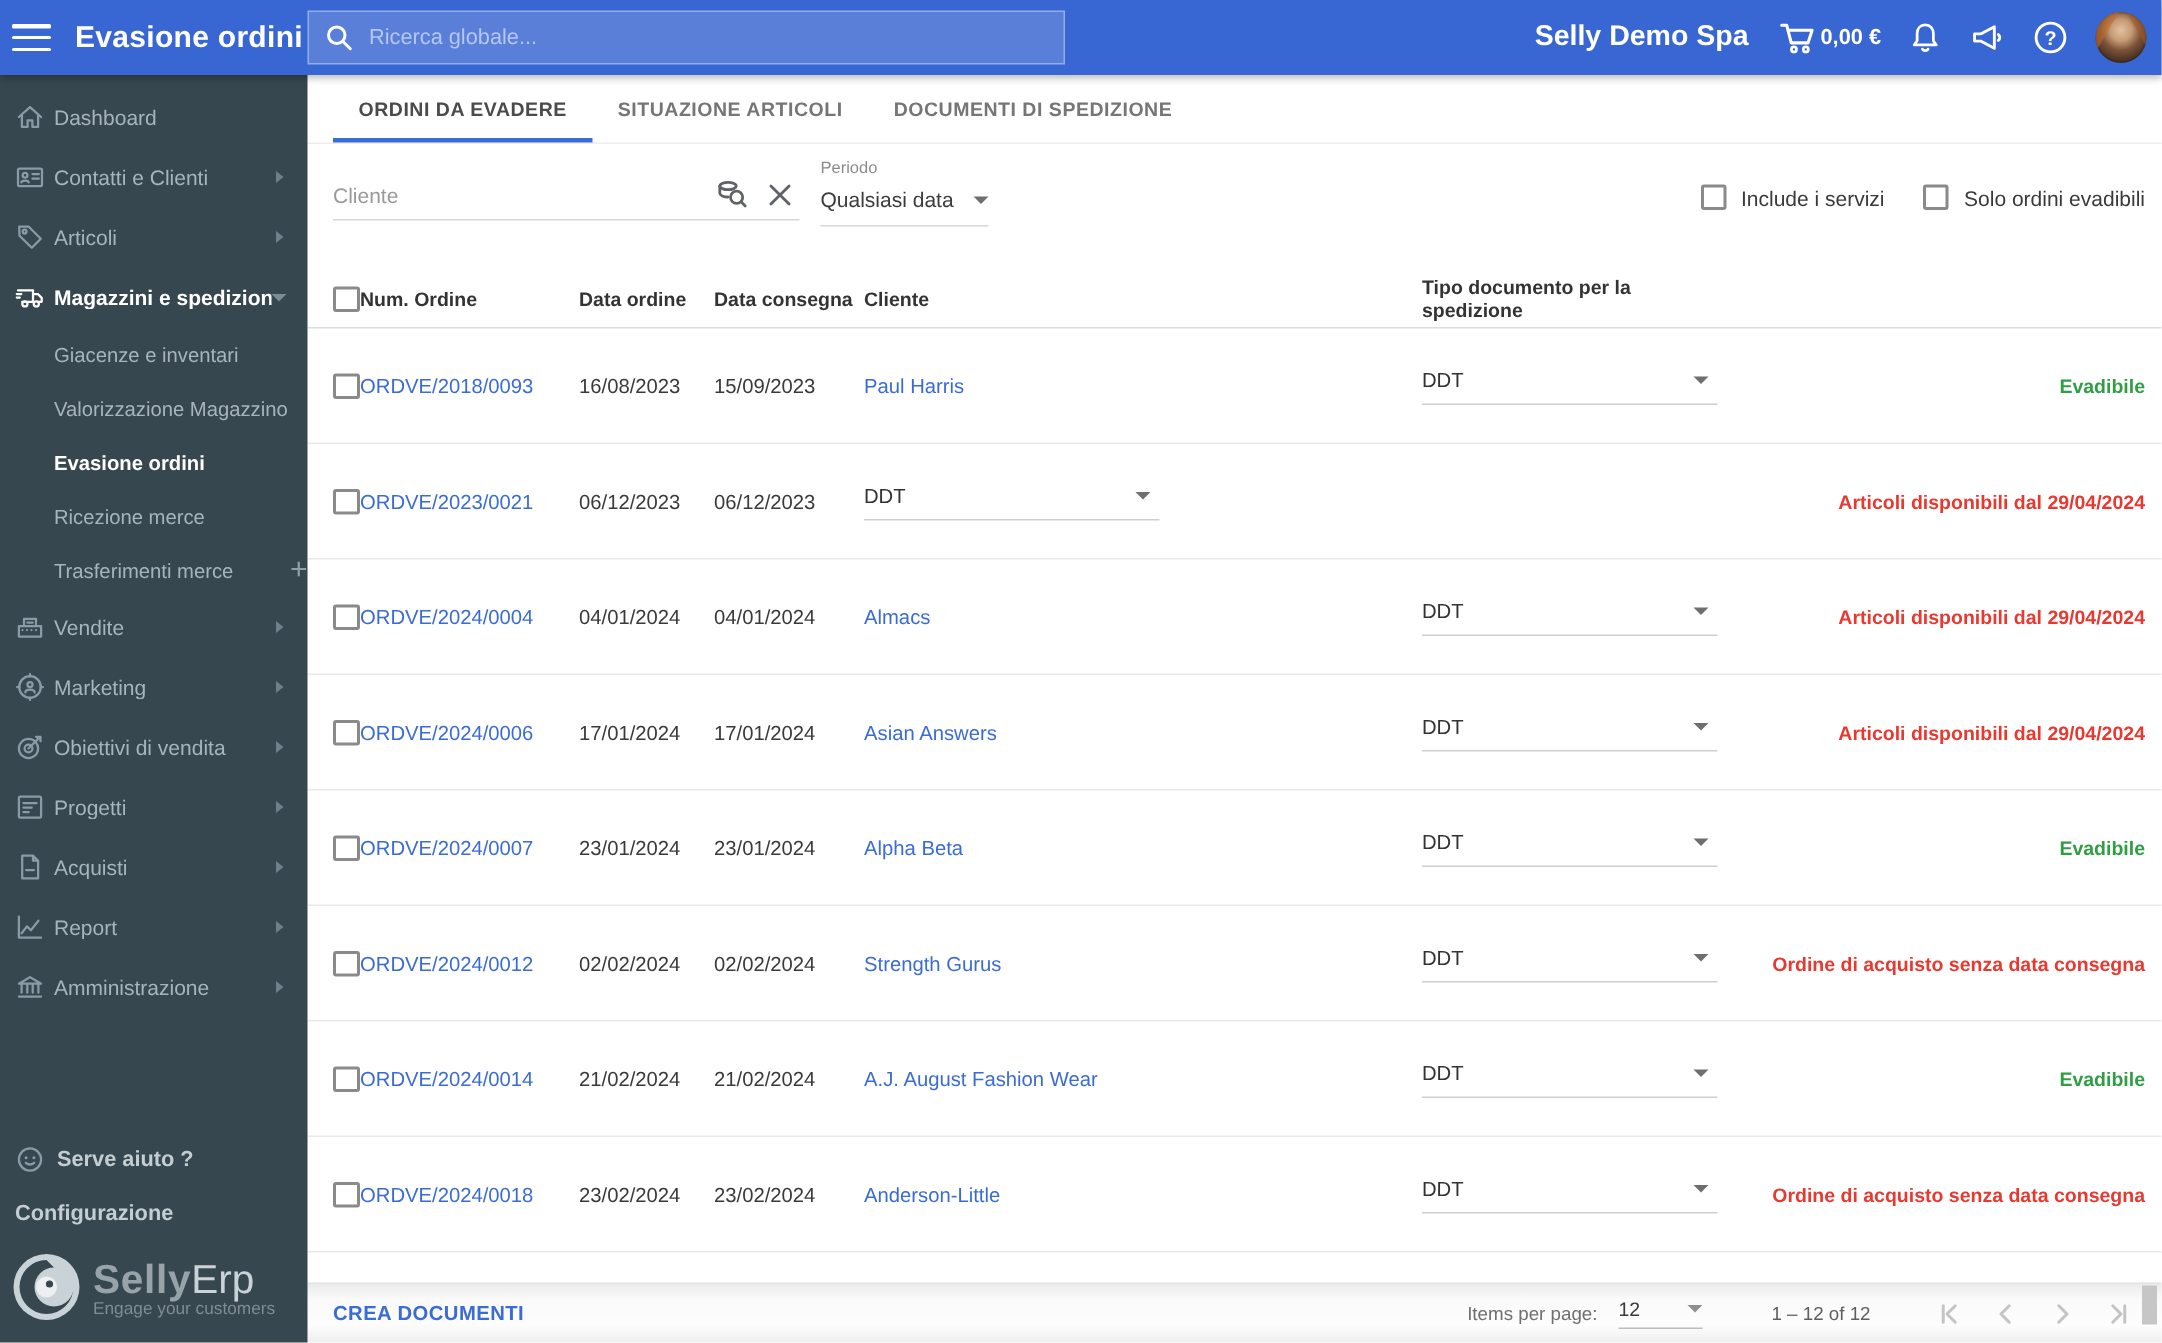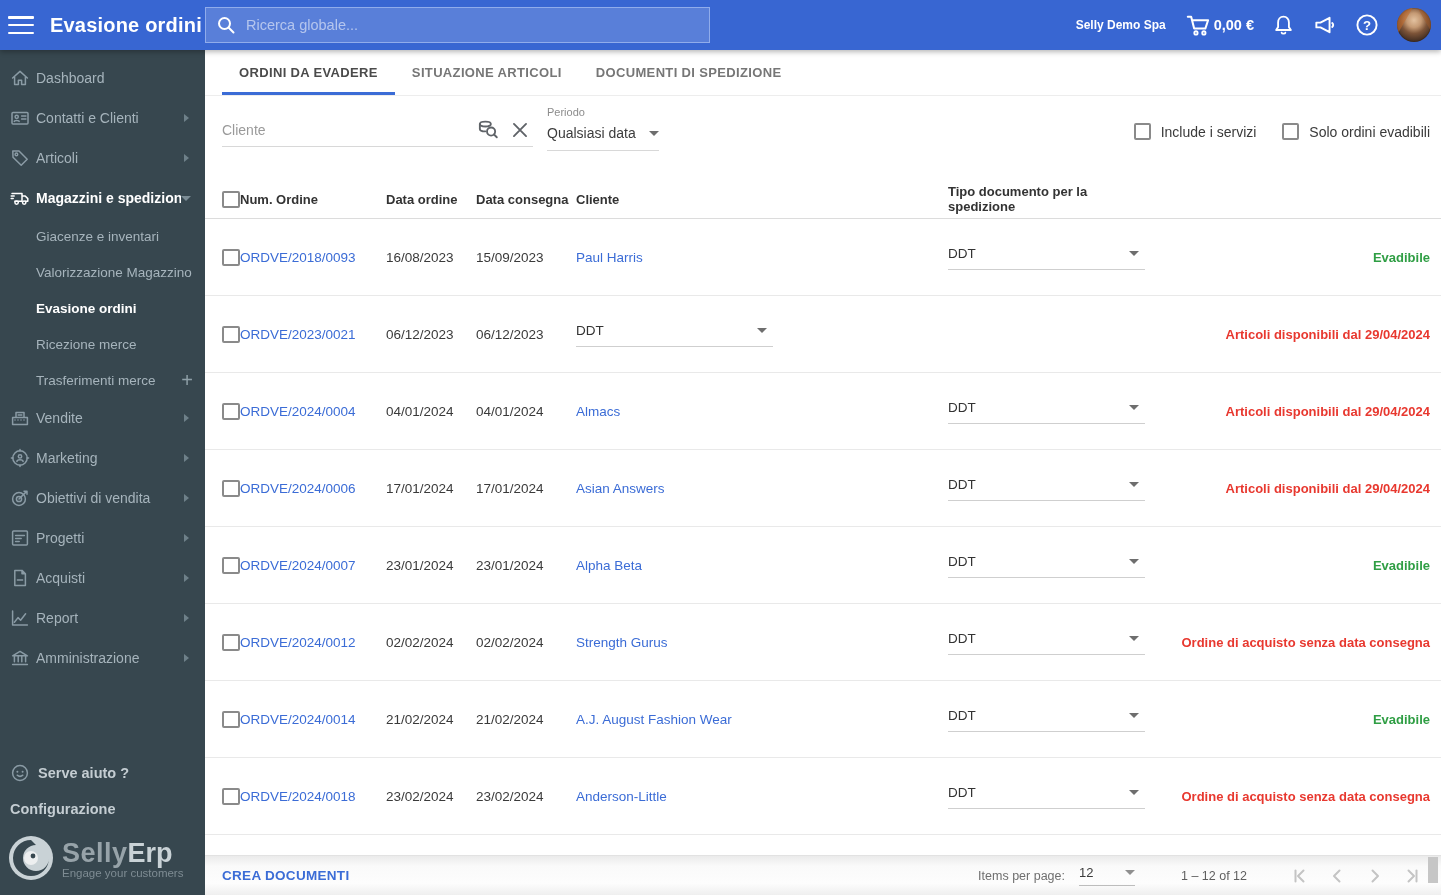--- a/index.html
+++ b/index.html
@@ -10,49 +10,49 @@
             display:flex; align-items:center; z-index:30; box-shadow:0 2px 5px rgba(0,0,0,.28); }
   .hamburger { width:26px; height:18px; margin-left:8px; display:flex; flex-direction:column; justify-content:space-between; cursor:pointer; }
   .hamburger span { display:block; height:2.5px; background:#fff; border-radius:1px; }
   .appbar-title { color:#fff; font-size:20px; font-weight:bold; margin-left:16px; letter-spacing:.2px; }
   .search-wrap { position:absolute; left:205px; top:7px; width:505px; height:36px;
                  background:rgba(255,255,255,.17); border:1px solid rgba(190,210,250,.55);
                  display:flex; align-items:center; padding:0 10px; }
   .search-wrap input { flex:1; background:transparent; border:none; outline:none; color:#fff; font-size:14.5px; margin-left:10px; font-family:inherit; }
   .search-wrap input::placeholder { color:rgba(255,255,255,.55); }
   .appbar-right { position:absolute; right:10px; top:0; height:50px; display:flex; align-items:center; gap:18px; }
-  .company-name { color:#fff; font-size:12px; font-weight:bold; margin-right:2px; }
+  .company-name { color:#fff; font-size:19px; font-weight:bold; margin-right:2px; }
   .cart-group { display:flex; align-items:center; gap:4px; color:#fff; font-size:14.5px; font-weight:bold; cursor:pointer; }
   .icon-btn { display:flex; align-items:center; justify-content:center; cursor:pointer; }
   .avatar { width:34px; height:34px; border-radius:50%; cursor:pointer;
             background:radial-gradient(circle at 50% 36%, #e3c2a0 0%, #c59a74 26%, #7d5438 48%, #4a3325 72%, #30231d 100%);
             box-shadow:inset 0 0 0 1px rgba(0,0,0,.15); overflow:hidden; position:relative; }
   .avatar::after{ content:""; position:absolute; inset:0; background:linear-gradient(120deg, rgba(196,108,45,.55) 0 28%, transparent 30%), linear-gradient(-120deg, rgba(160,90,40,.5) 0 24%, transparent 26%); }
 
   
   .sidebar { position:absolute; top:50px; left:0; width:205px; height:845px; background:#37474F; z-index:20; }
   .nav { padding-top:8px; }
   .nav-item { height:40px; display:flex; align-items:center; padding:0 10px; cursor:pointer; color:#A6B4BC; font-size:14px; }
   .nav-item .si { flex:0 0 20px; margin-right:6px; }
   .nav-item .lbl { margin-left:0; flex:1; white-space:nowrap; overflow:hidden; }
   .nav-item.active-parent { color:#fff; font-weight:bold; }
   .chev-r { width:0; height:0; border-top:4.5px solid transparent; border-bottom:4.5px solid transparent; border-left:5.5px solid #6E8089; margin-right:6px; }
   .chev-d { width:0; height:0; border-left:5.5px solid transparent; border-right:5.5px solid transparent; border-top:5px solid #7B8C95; margin-right:4px; }
-  .sub-item { height:36px; display:flex; align-items:center; padding-left:36px; padding-right:12px; color:#A6B4BC; font-size:13.5px; cursor:pointer; }
+  .sub-item { height:36px; display:flex; align-items:center; padding-left:36px; color:#A6B4BC; font-size:13.5px; cursor:pointer; }
   .sub-item.active { color:#fff; font-weight:bold; }
   .sub-item .plus { margin-left:auto; color:#8FA0A8; font-size:20px; font-weight:400; line-height:1; }
   .sidebar-bottom { position:absolute; bottom:0; left:0; width:100%; padding-bottom:10px; }
   .help-row { display:flex; align-items:center; height:36px; padding:0 10px; color:#C4CDD2; font-size:14.5px; font-weight:bold; cursor:pointer; }
   .help-row .si { margin-right:8px; }
   .config-row { height:36px; display:flex; align-items:center; padding:0 10px; color:#C4CDD2; font-size:14.5px; font-weight:bold; cursor:pointer; }
   .logo-row { display:flex; align-items:center; padding:6px 8px 2px 6px; }
   .logo-mark { width:50px; height:50px; position:relative; flex:0 0 50px; }
   .logo-text { margin-left:6px; }
   .logo-text .l1 { font-size:27px; font-weight:bold; color:#97A3A9; letter-spacing:.5px; }
-  .logo-text .l2 { font-size:27px; font-weight:bold; color:#C9D2D6; }
+  .logo-text .l2 { font-size:27px; font-weight:normal; color:#C9D2D6; }
   .logo-tag { font-size:11.5px; color:#7E8C93; margin-top:-2px; }
 
   
   .si { width:20px; height:20px; }
   .si path, .si rect, .si circle, .si ellipse, .si polyline { fill:none; stroke:#8A9BA5; stroke-width:1.5; stroke-linecap:round; stroke-linejoin:round; }
   .si.white path, .si.white rect, .si.white circle { stroke:#fff; }
   .si .fil { fill:#8A9BA5; stroke:none; }
 
   
   .main { position:absolute; top:50px; left:205px; width:1236px; height:845px; background:#fff; }

